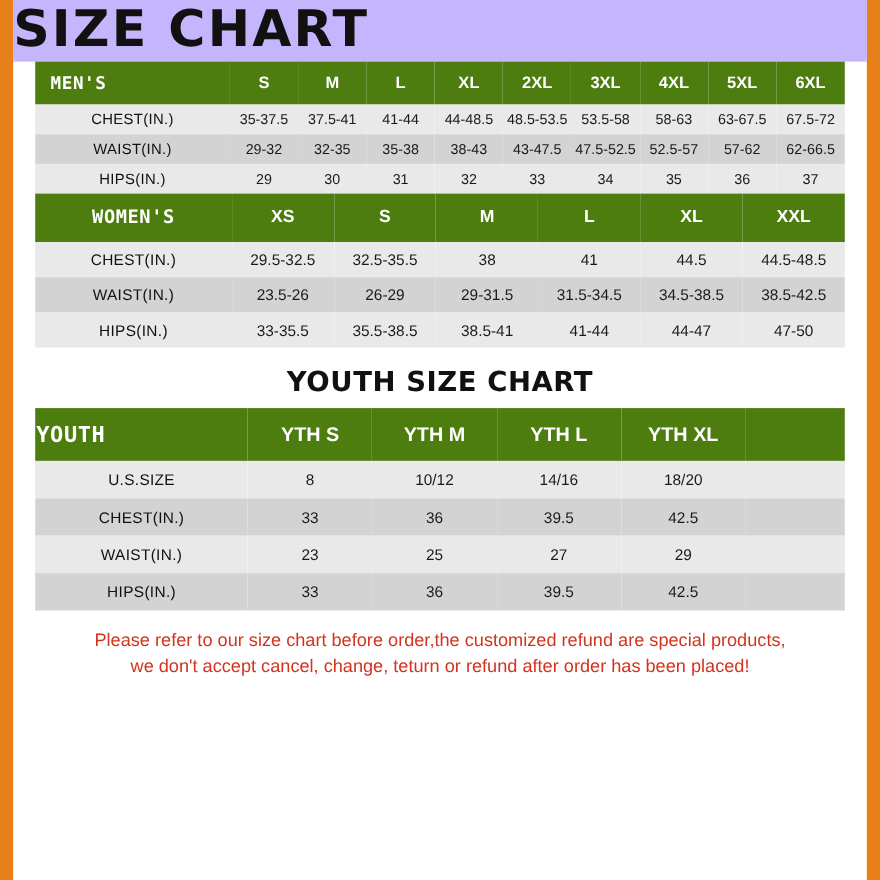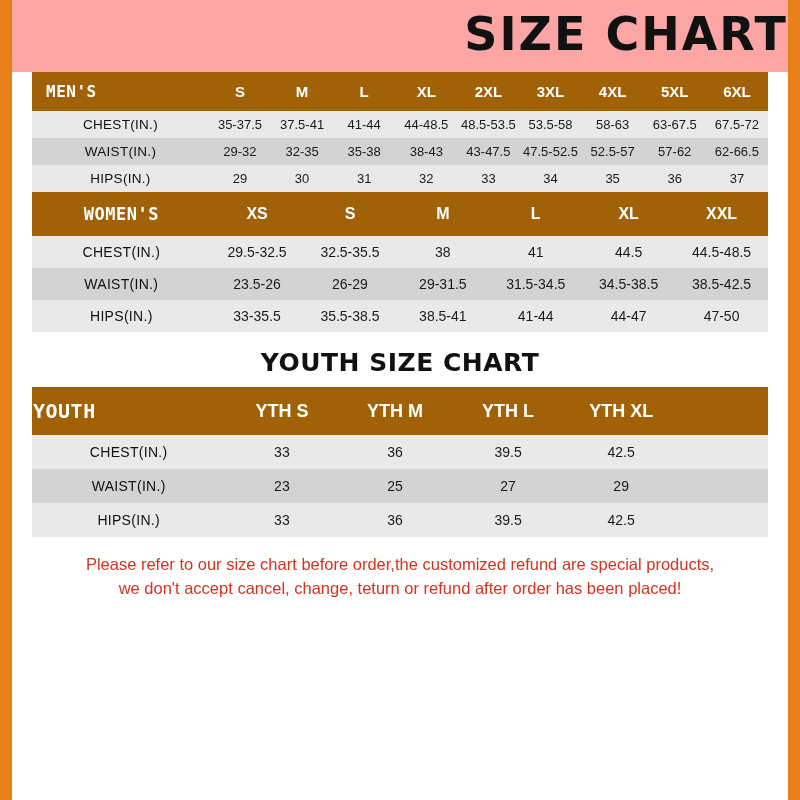--- a/index.html
+++ b/index.html
@@ -16,25 +16,25 @@
   .page {
     position: relative;
     width: 800px;
     height: 800px;
     box-sizing: border-box;
     border-left: 12px solid #e8801a;
     border-right: 12px solid #e8801a;
     background: #ffffff;
   }
   .banner {
-    height: 72px;
-    background: #fca5a5;
+    height: 56px;
+    background: #c4b5fd;
     display: flex;
     align-items: center;
-    justify-content: flex-end;
+    justify-content: flex-start;
   }
   .banner-title {
     font-family: "DejaVu Sans", sans-serif;
     font-weight: bold;
     font-size: 46px;
     letter-spacing: 2px;
     color: #111111;
     line-height: 1;
     padding-bottom: 4px;
   }
@@ -57,21 +57,21 @@
   }
   table.size-table th,
   table.size-table td {
     text-align: center;
     font-size: 13px;
     color: #1a1a1a;
     padding: 6px 1px;
     font-family: "Liberation Sans", sans-serif;
   }
   table.size-table thead th {
-    background: #a16207;
+    background: #4d7c0f;
     color: #ffffff;
     font-size: 15px;
     font-weight: bold;
     padding: 10px 1px;
   }
   table.size-table thead th.corner {
     font-family: "DejaVu Sans Mono", monospace;
     font-size: 16px;
     letter-spacing: 0.5px;
     text-align: left;
@@ -246,20 +246,28 @@
           <th class="corner" style="width:26%">YOUTH</th>
           <th>YTH S</th>
           <th>YTH M</th>
           <th>YTH L</th>
           <th>YTH XL</th>
           <th style="width:12%"></th>
         </tr>
       </thead>
       <tbody>
         <tr>
+          <td class="rowhead">U.S.SIZE</td>
+          <td>8</td>
+          <td>10/12</td>
+          <td>14/16</td>
+          <td>18/20</td>
+          <td></td>
+        </tr>
+        <tr>
           <td class="rowhead">CHEST(IN.)</td>
           <td>33</td>
           <td>36</td>
           <td>39.5</td>
           <td>42.5</td>
           <td></td>
         </tr>
         <tr>
           <td class="rowhead">WAIST(IN.)</td>
           <td>23</td>

